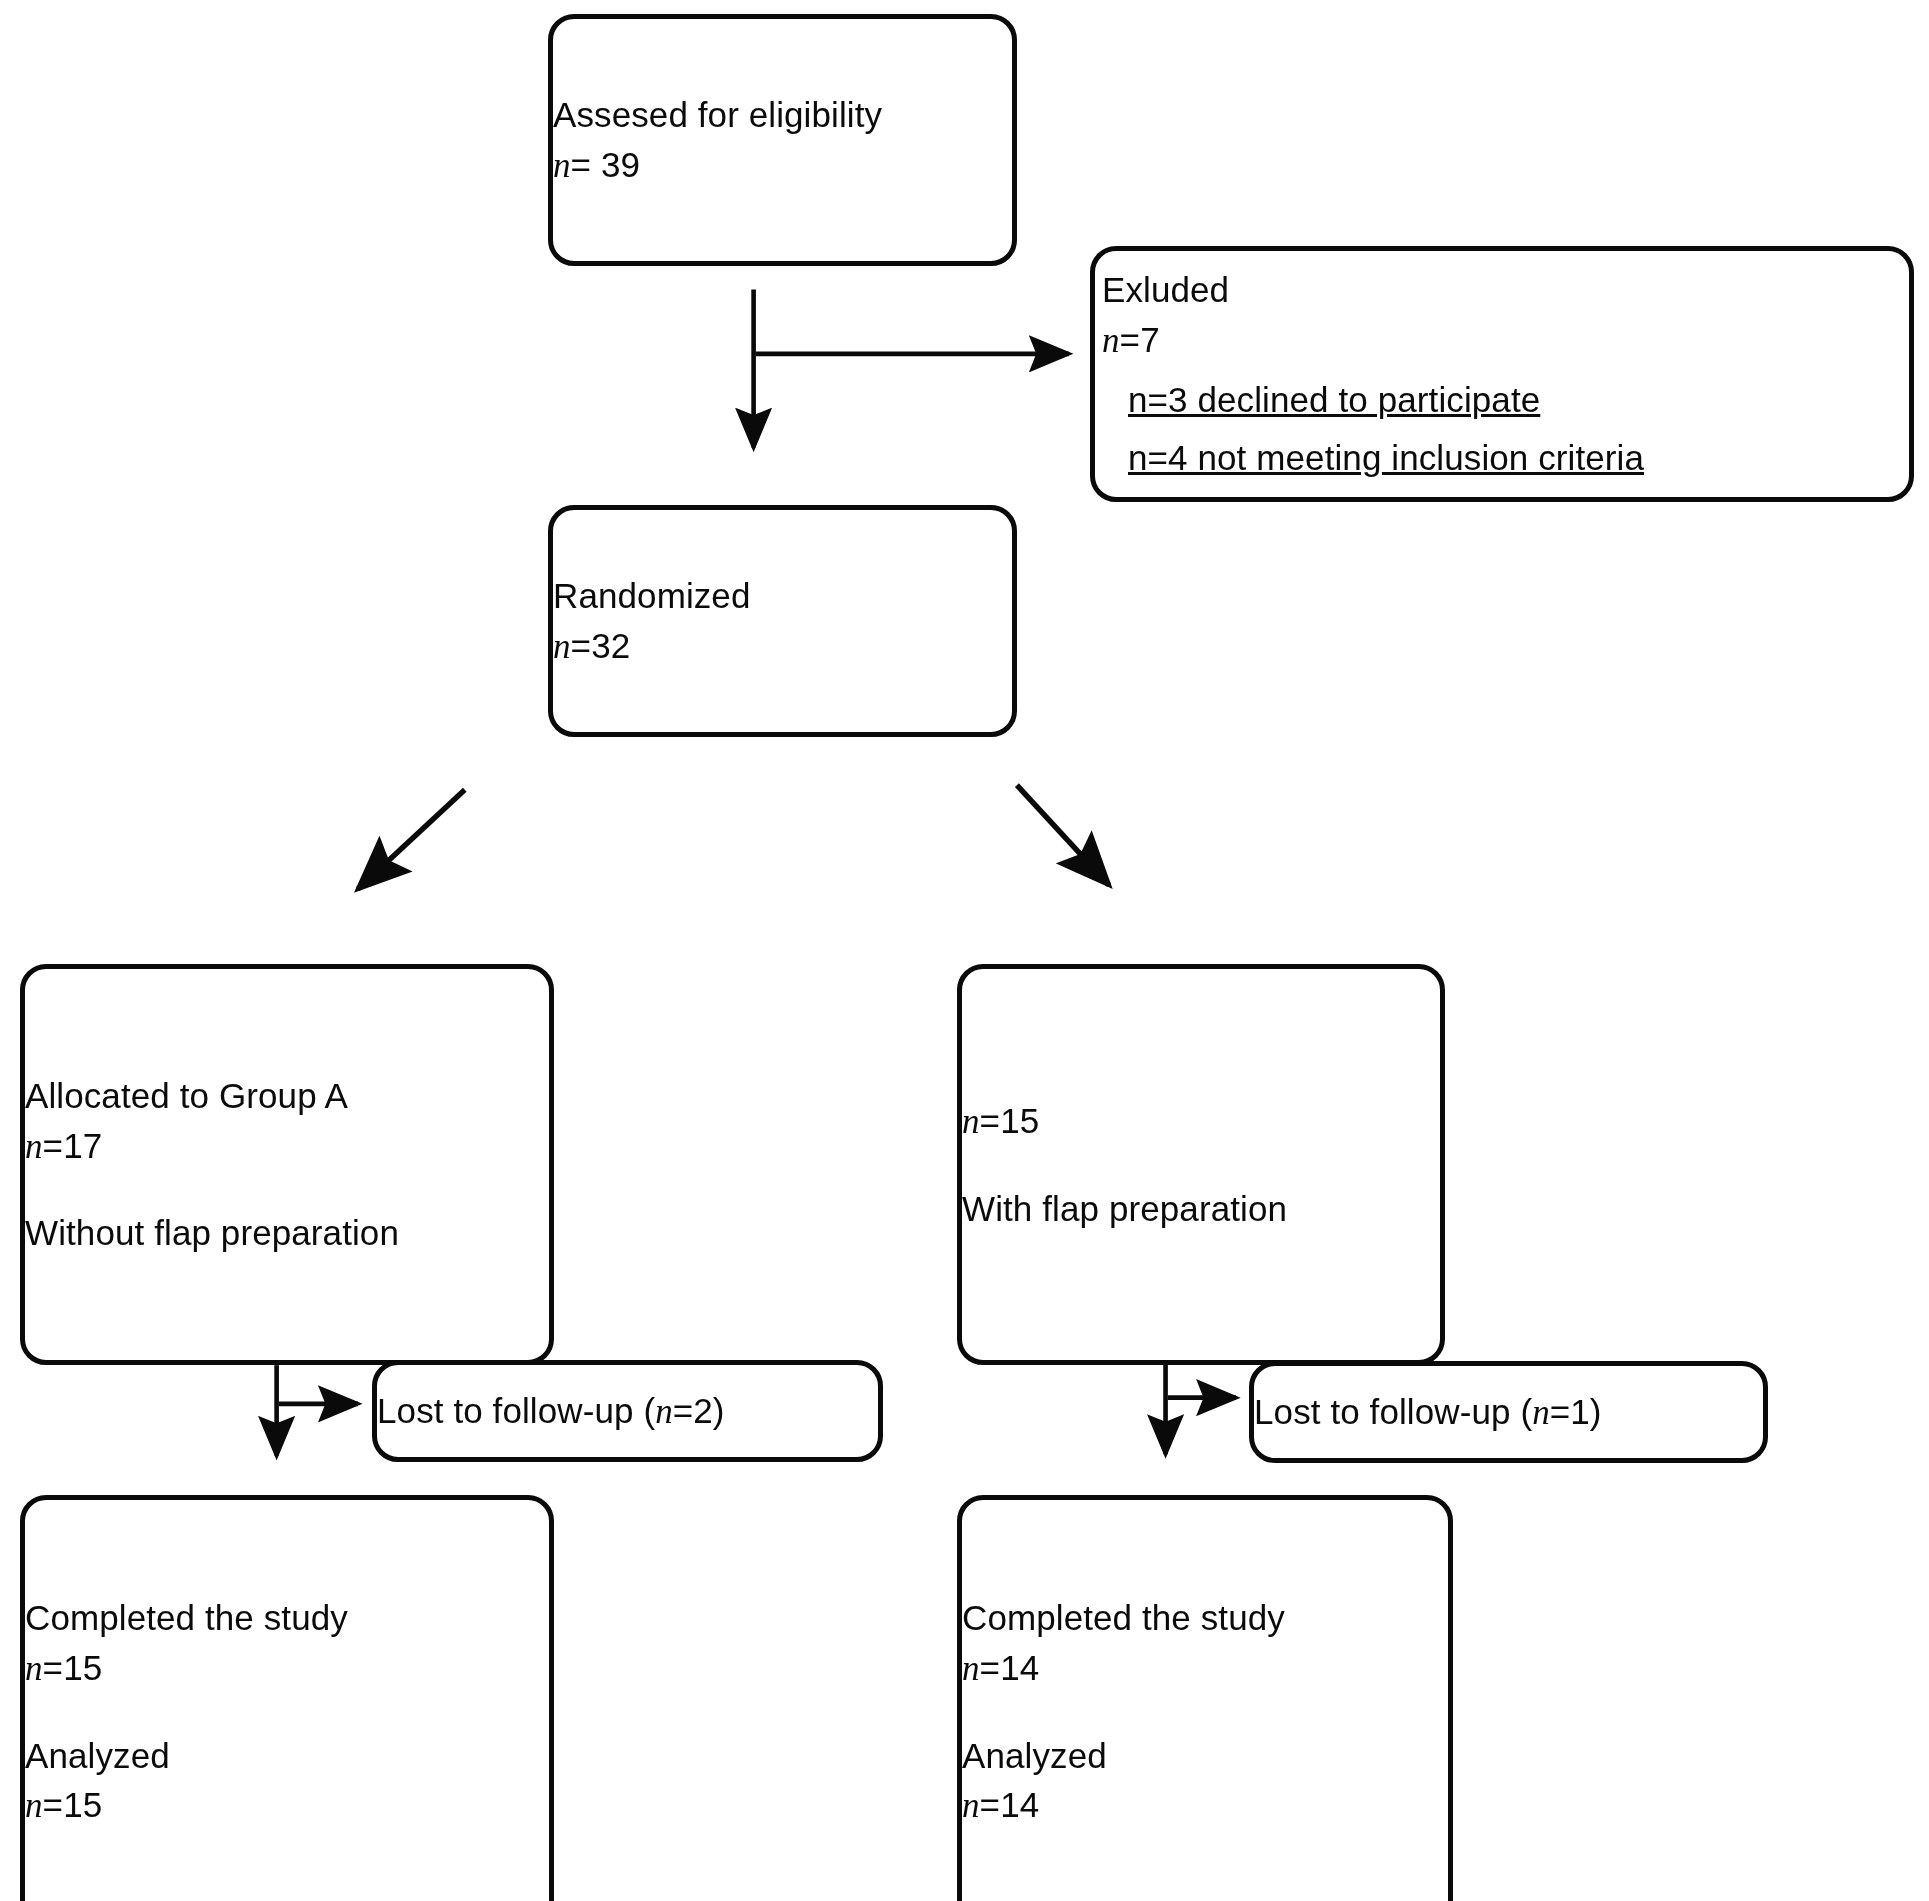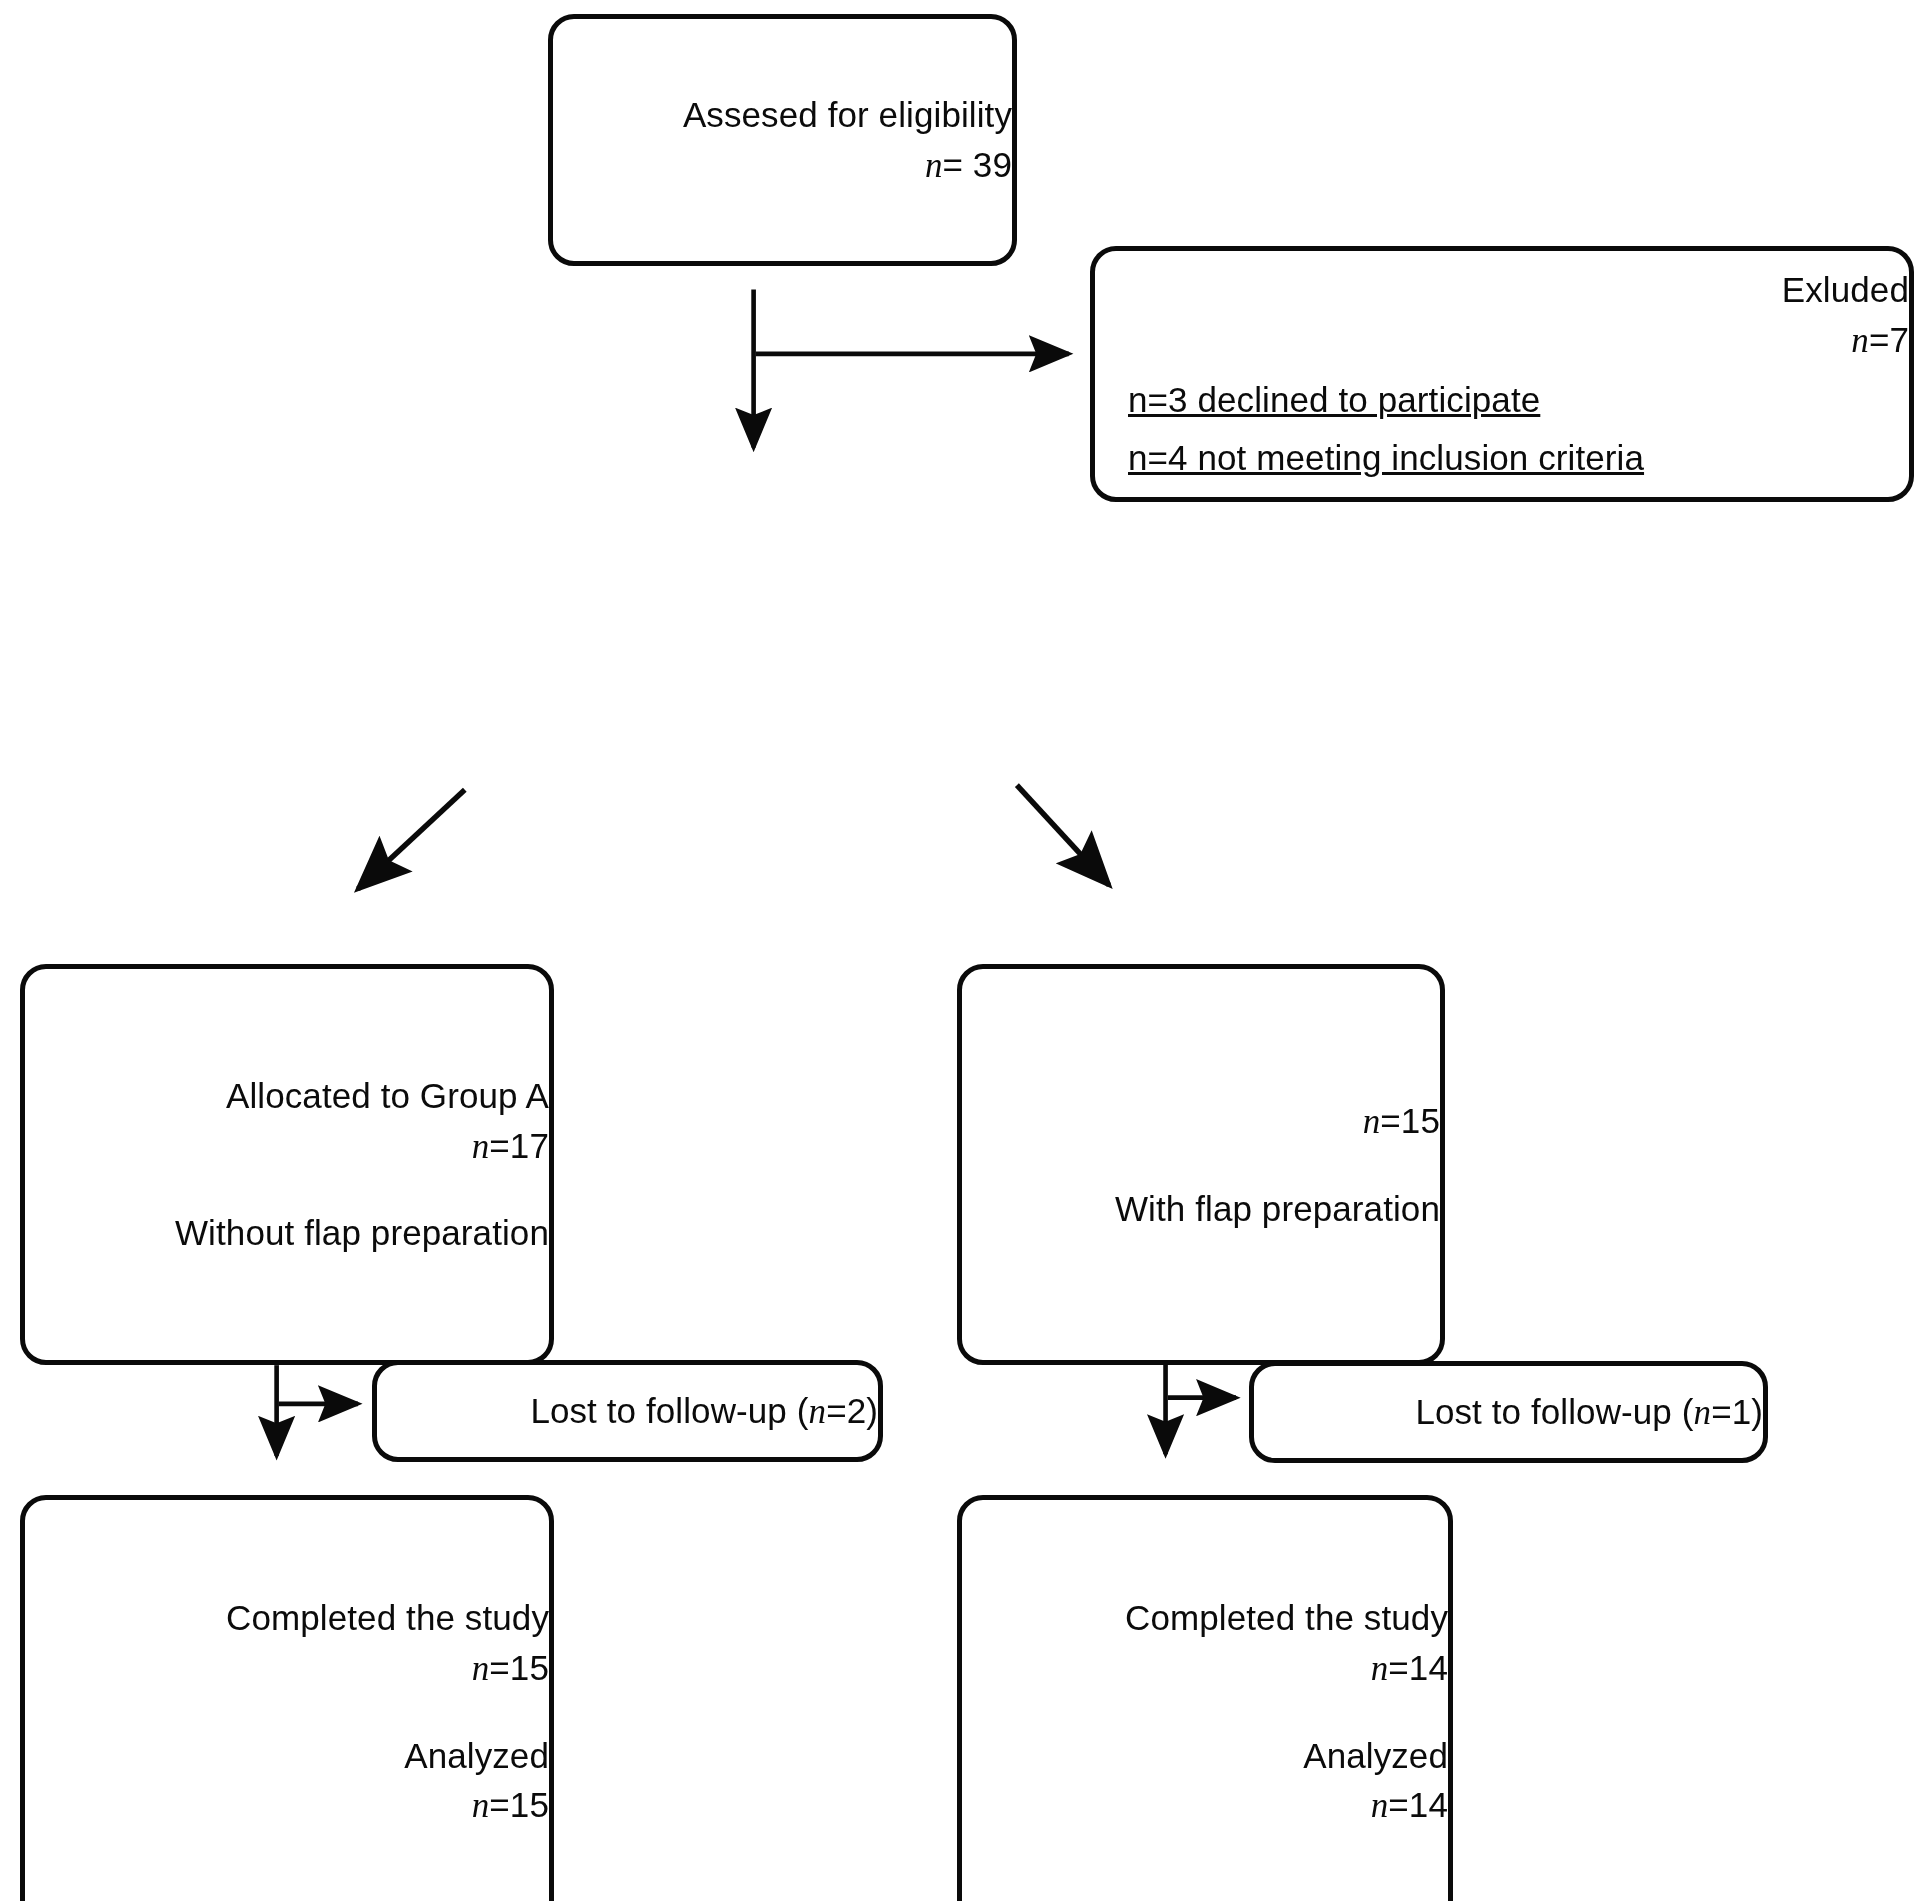--- a/index.html
+++ b/index.html
@@ -20,21 +20,21 @@
     overflow: hidden;
   }
   .node {
     position: absolute;
     box-sizing: border-box;
     background: #ffffff;
     border: 5.4px solid #0a0a0a;
     border-radius: 26px;
     display: flex;
     flex-direction: column;
-    align-items: flex-end;
+    align-items: flex-start;
     justify-content: center;
     text-align: center;
     line-height: 1.42;
     font-size: 35px;
     letter-spacing: 0.1px;
   }
   .node .line { display: block; white-space: nowrap; }
   .node .spacer { display: block; height: 37px; }
   .node .left-lines {
     align-self: stretch;
@@ -120,20 +120,24 @@
 
   <div class="node" id="node-excluded">
     <span class="line">Exluded</span>
     <span class="line"><em class="n">n</em><span>=7</span></span>
     <span class="left-lines">
       <span class="line">n=3 declined to participate</span>
       <span class="line">n=4 not meeting inclusion criteria</span>
     </span>
   </div>
 
+  <div class="node" id="node-randomized">
+    <span class="line">Randomized</span>
+    <span class="line"><em class="n">n</em><span>=32</span></span>
+  </div>
 
   <div class="node" id="node-group-a">
     <span class="line">Allocated to Group A</span>
     <span class="line"><em class="n">n</em><span>=17</span></span>
     <span class="spacer"></span>
     <span class="line">Without flap preparation</span>
   </div>
 
   <div class="node" id="node-group-b">
     <span class="line"><em class="n">n</em><span>=15</span></span>

